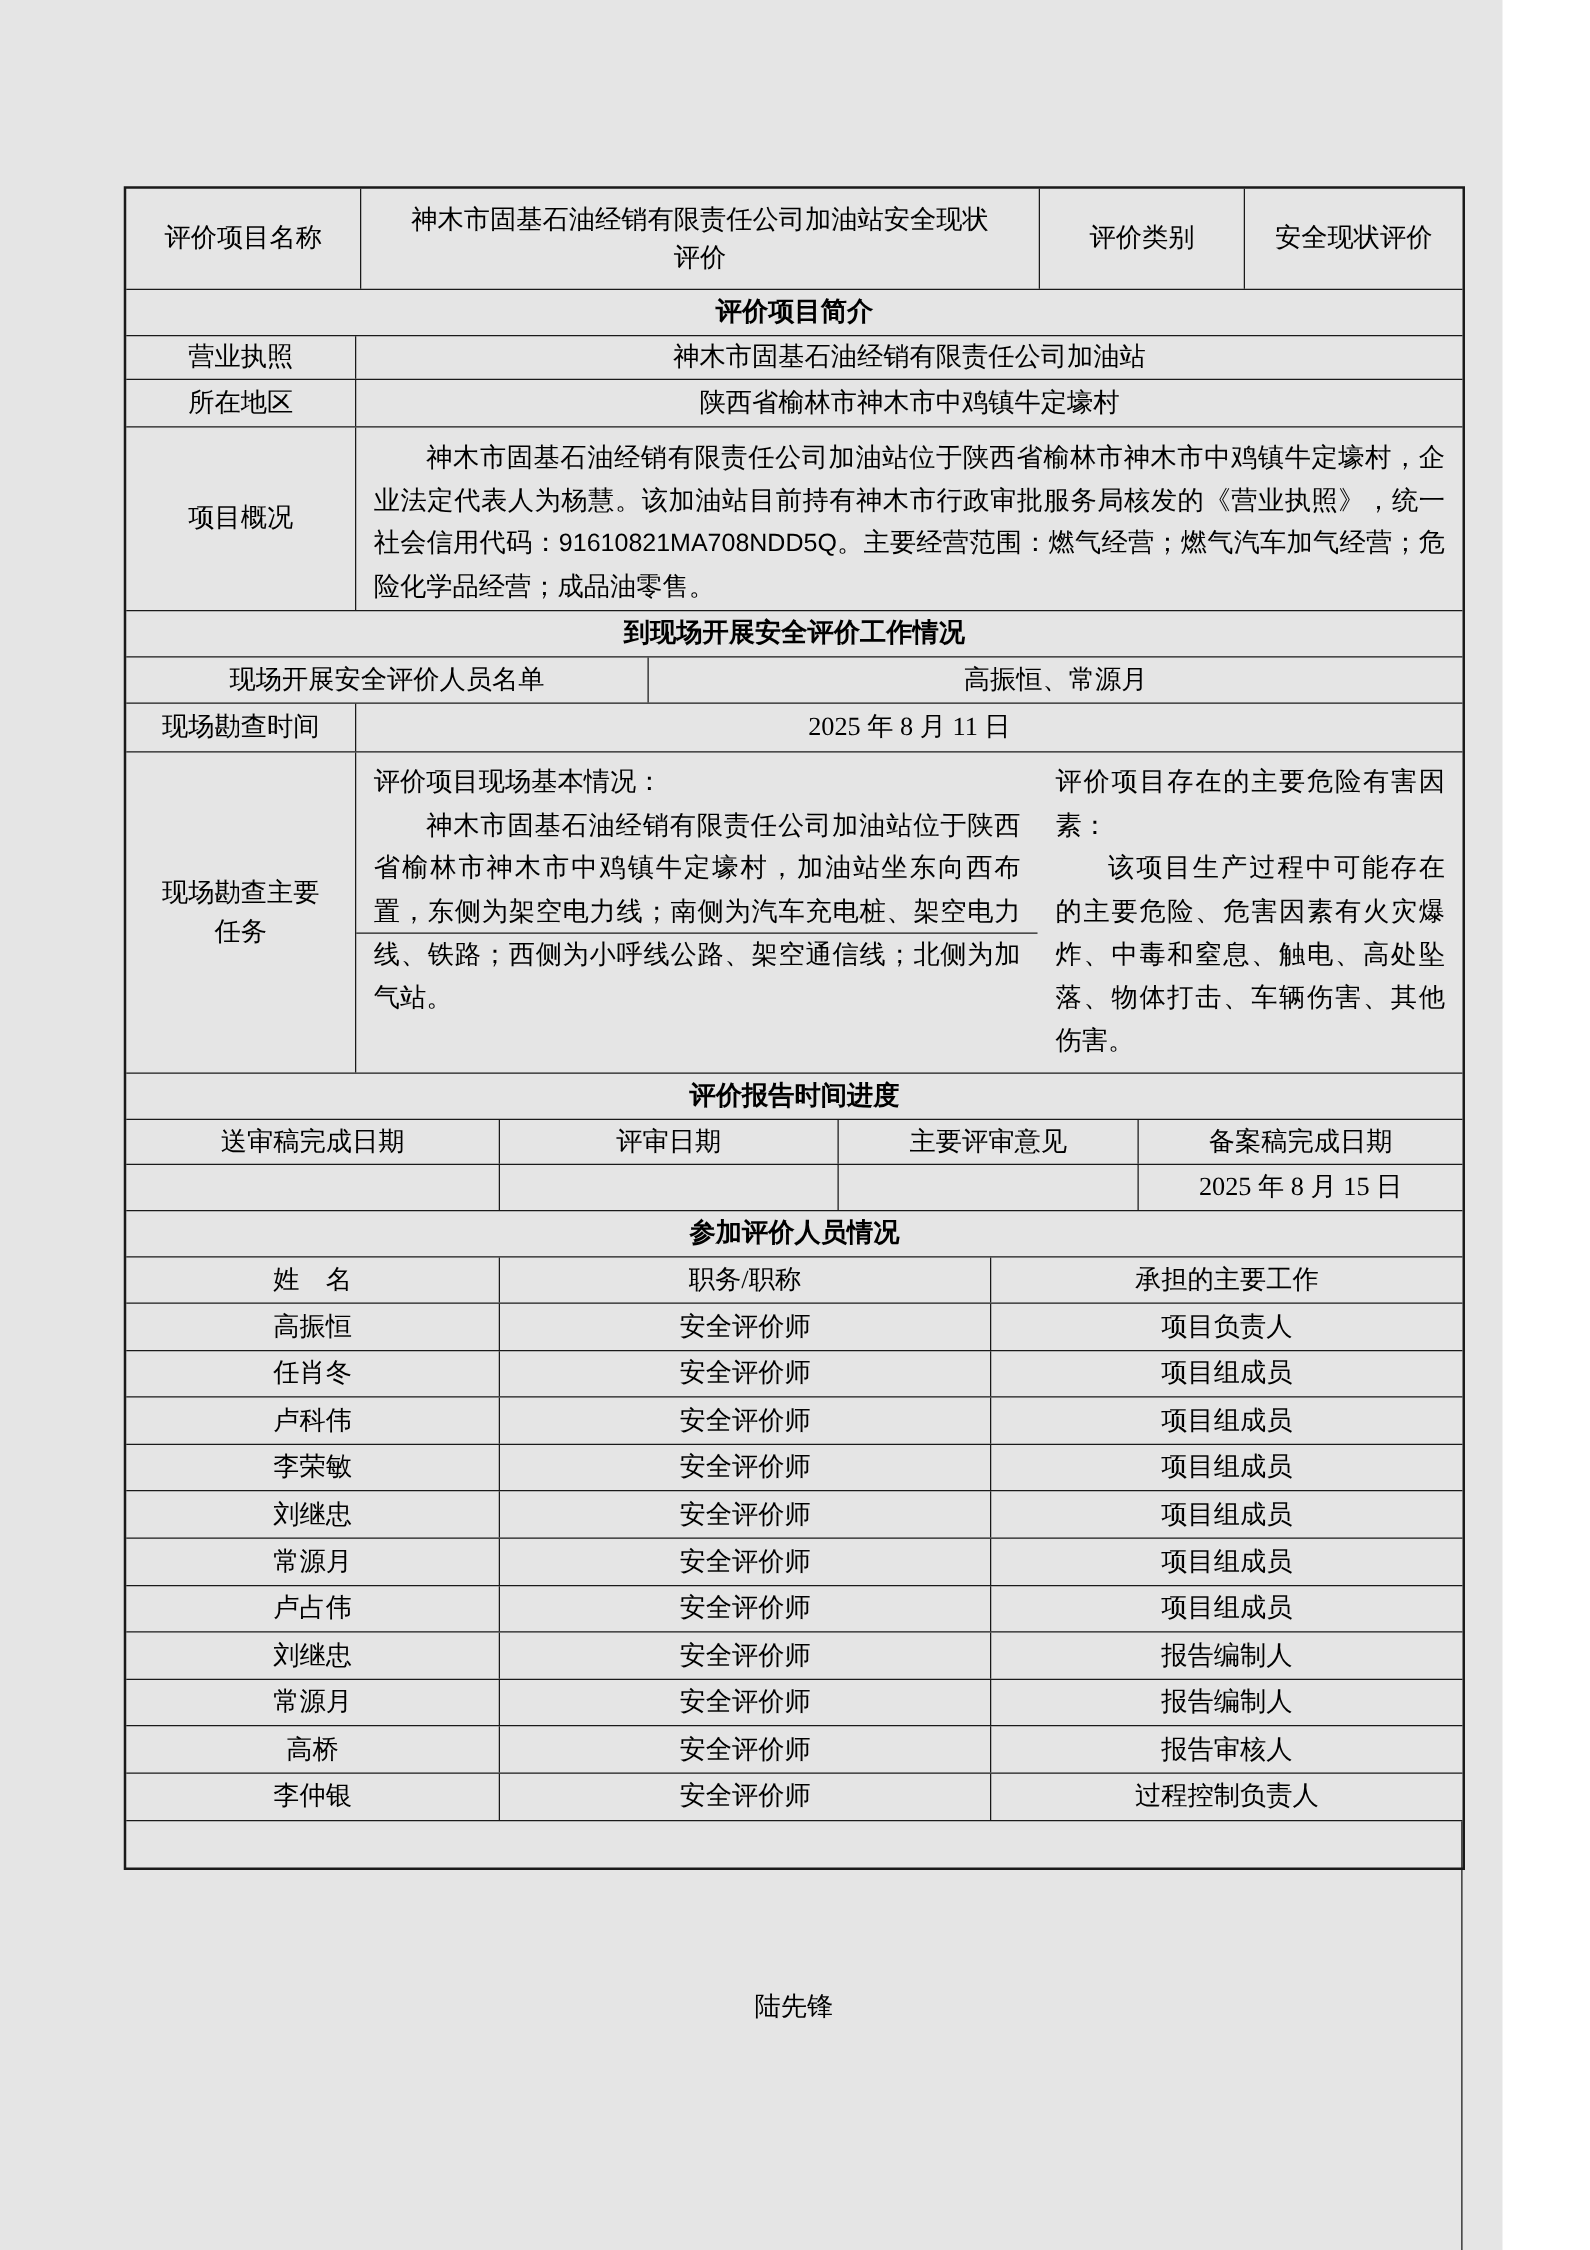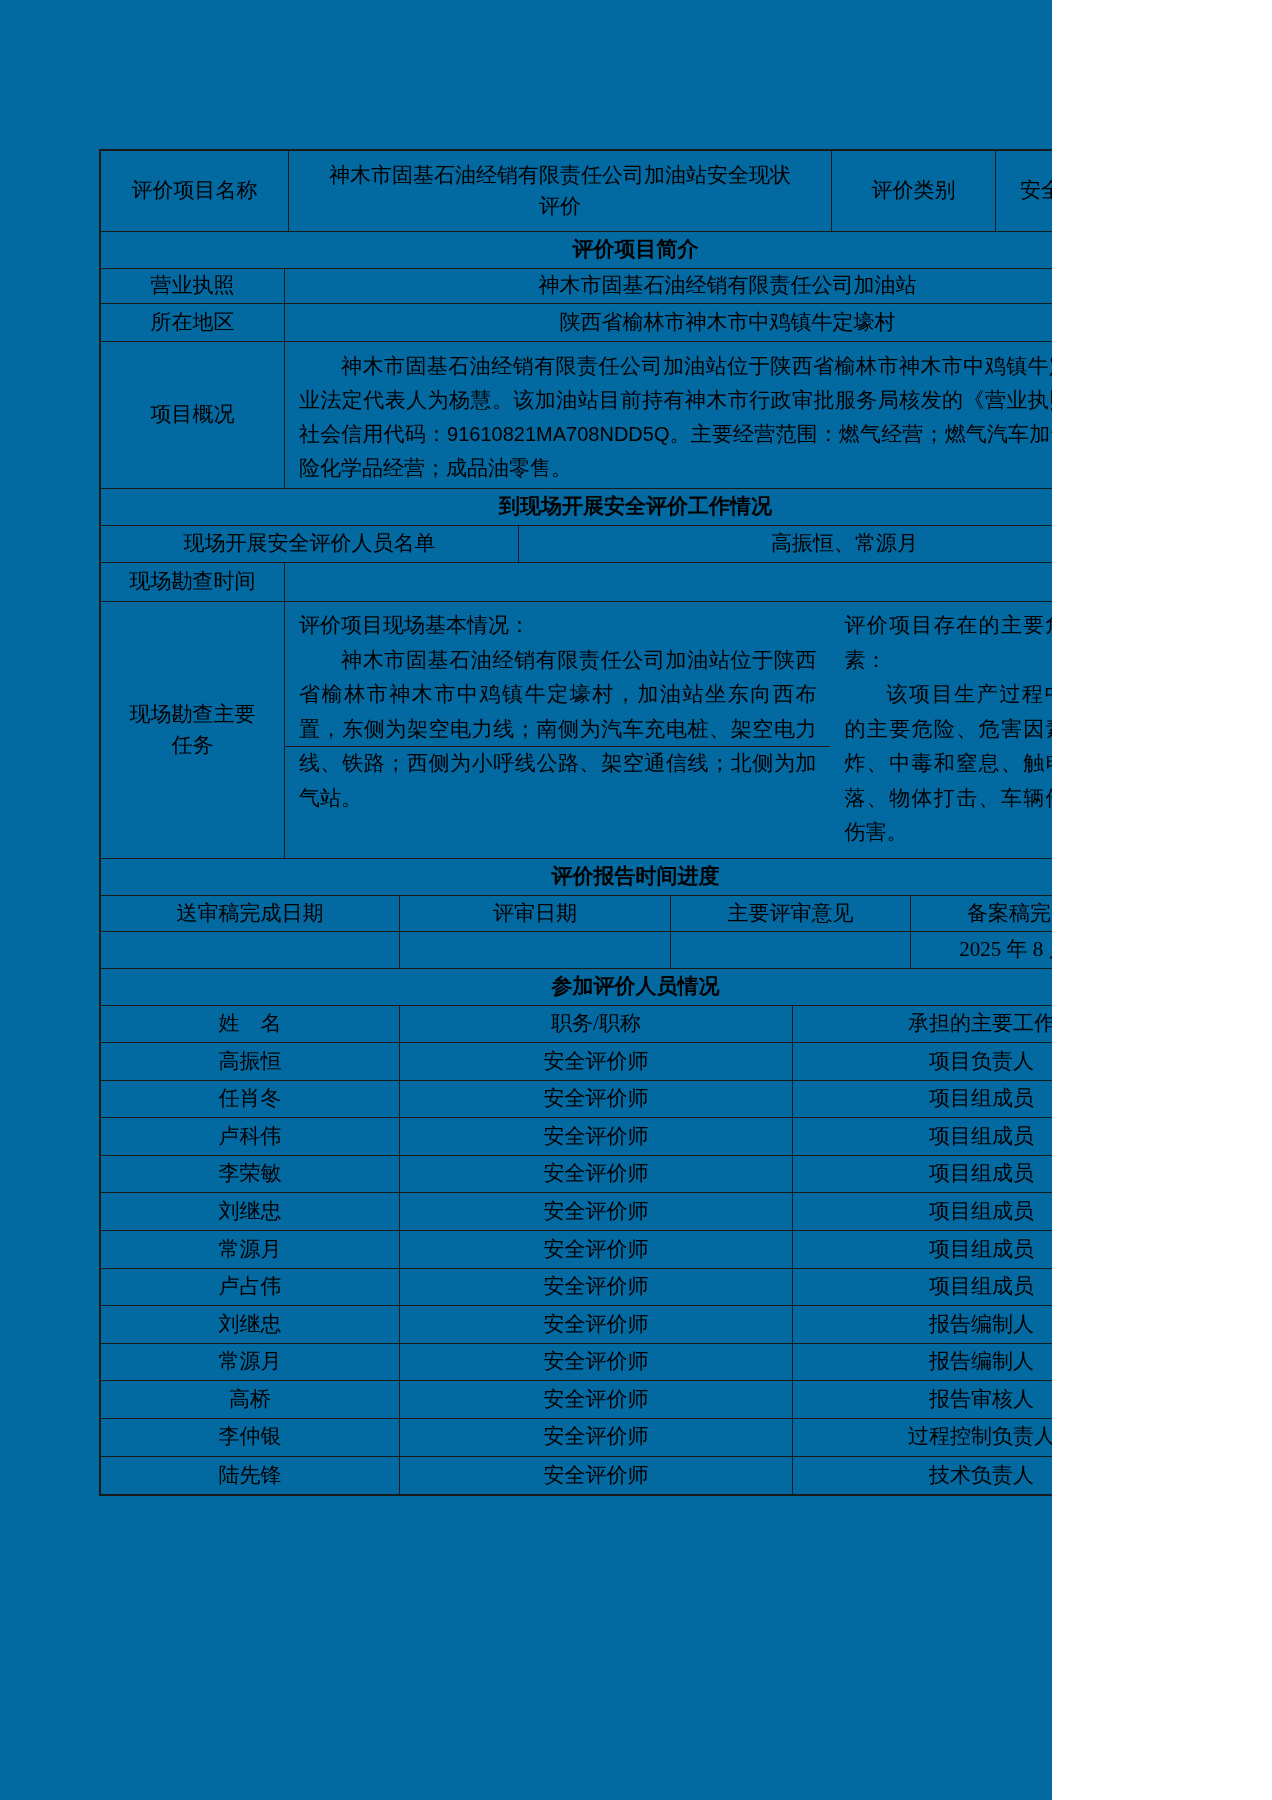--- a/index.html
+++ b/index.html
@@ -2,28 +2,28 @@
 <html><head>
 <meta charset="utf-8">
 <style>
   html, body { margin: 0; padding: 0; }
   body {
     width: 1272px; height: 1800px;
     background: #ffffff;
     font-family: "Liberation Serif", "DejaVu Serif", serif;
     color: #000;
   }
-  .page { position: relative; width: 1052px; height: 1800px; background: #0369a1; overflow: hidden; }
+  .page { position: relative; width: 1202px; height: 1800px; background: #e5e5e5; overflow: hidden; }
   .tbl {
     position: absolute; left: 99px; top: 149px; width: 1073px;
     border: 2px solid #1a1a1a; box-sizing: border-box;
     font-size: 21px;
   }
   .row { display: flex; border-bottom: 1px solid #1a1a1a; box-sizing: border-box; }
-  .row:last-child { border-bottom: none; }
+  .row:last-child { border-bottom: none; flex-direction: column; }
   .cell {
     box-sizing: border-box; border-right: 1px solid #1a1a1a;
     display: flex; align-items: center; justify-content: center;
     text-align: center; padding: 2px 8px; line-height: 1.5;
   }
   .cell.last { border-right: none; }
   .cell.para {
     display: block; text-align: justify;
     padding: 7px 14px; line-height: 34px;
   }
@@ -108,20 +108,21 @@
       <div class="cell w-full last sect-title">到现场开展安全评价工作情况</div>
     </div>
 
     <div class="row r7">
       <div class="cell c7a">现场开展安全评价人员名单</div>
       <div class="cell c7b last">高振恒、常源月</div>
     </div>
 
     <div class="row r8">
       <div class="cell w-label">现场勘查时间</div>
+      <div class="cell w-val last">2025 年 8 月 11 日</div>
     </div>
 
     <div class="row r9">
       <div class="cell w-label task-label">现场勘查主要任务</div>
       <div class="task-right last">
         <div class="task-sub task-sub1">
           <div>评价项目现场基本情况：</div>
           <div class="indent">神木市固基石油经销有限责任公司加油站位于陕西省榆林市神木市中鸡镇牛定壕村，加油站坐东向西布置，东侧为架空电力线；南侧为汽车充电桩、架空电力线、铁路；西侧为小呼线公路、架空通信线；北侧为加气站。</div>
         </div>
         <div class="task-sub task-sub2">

